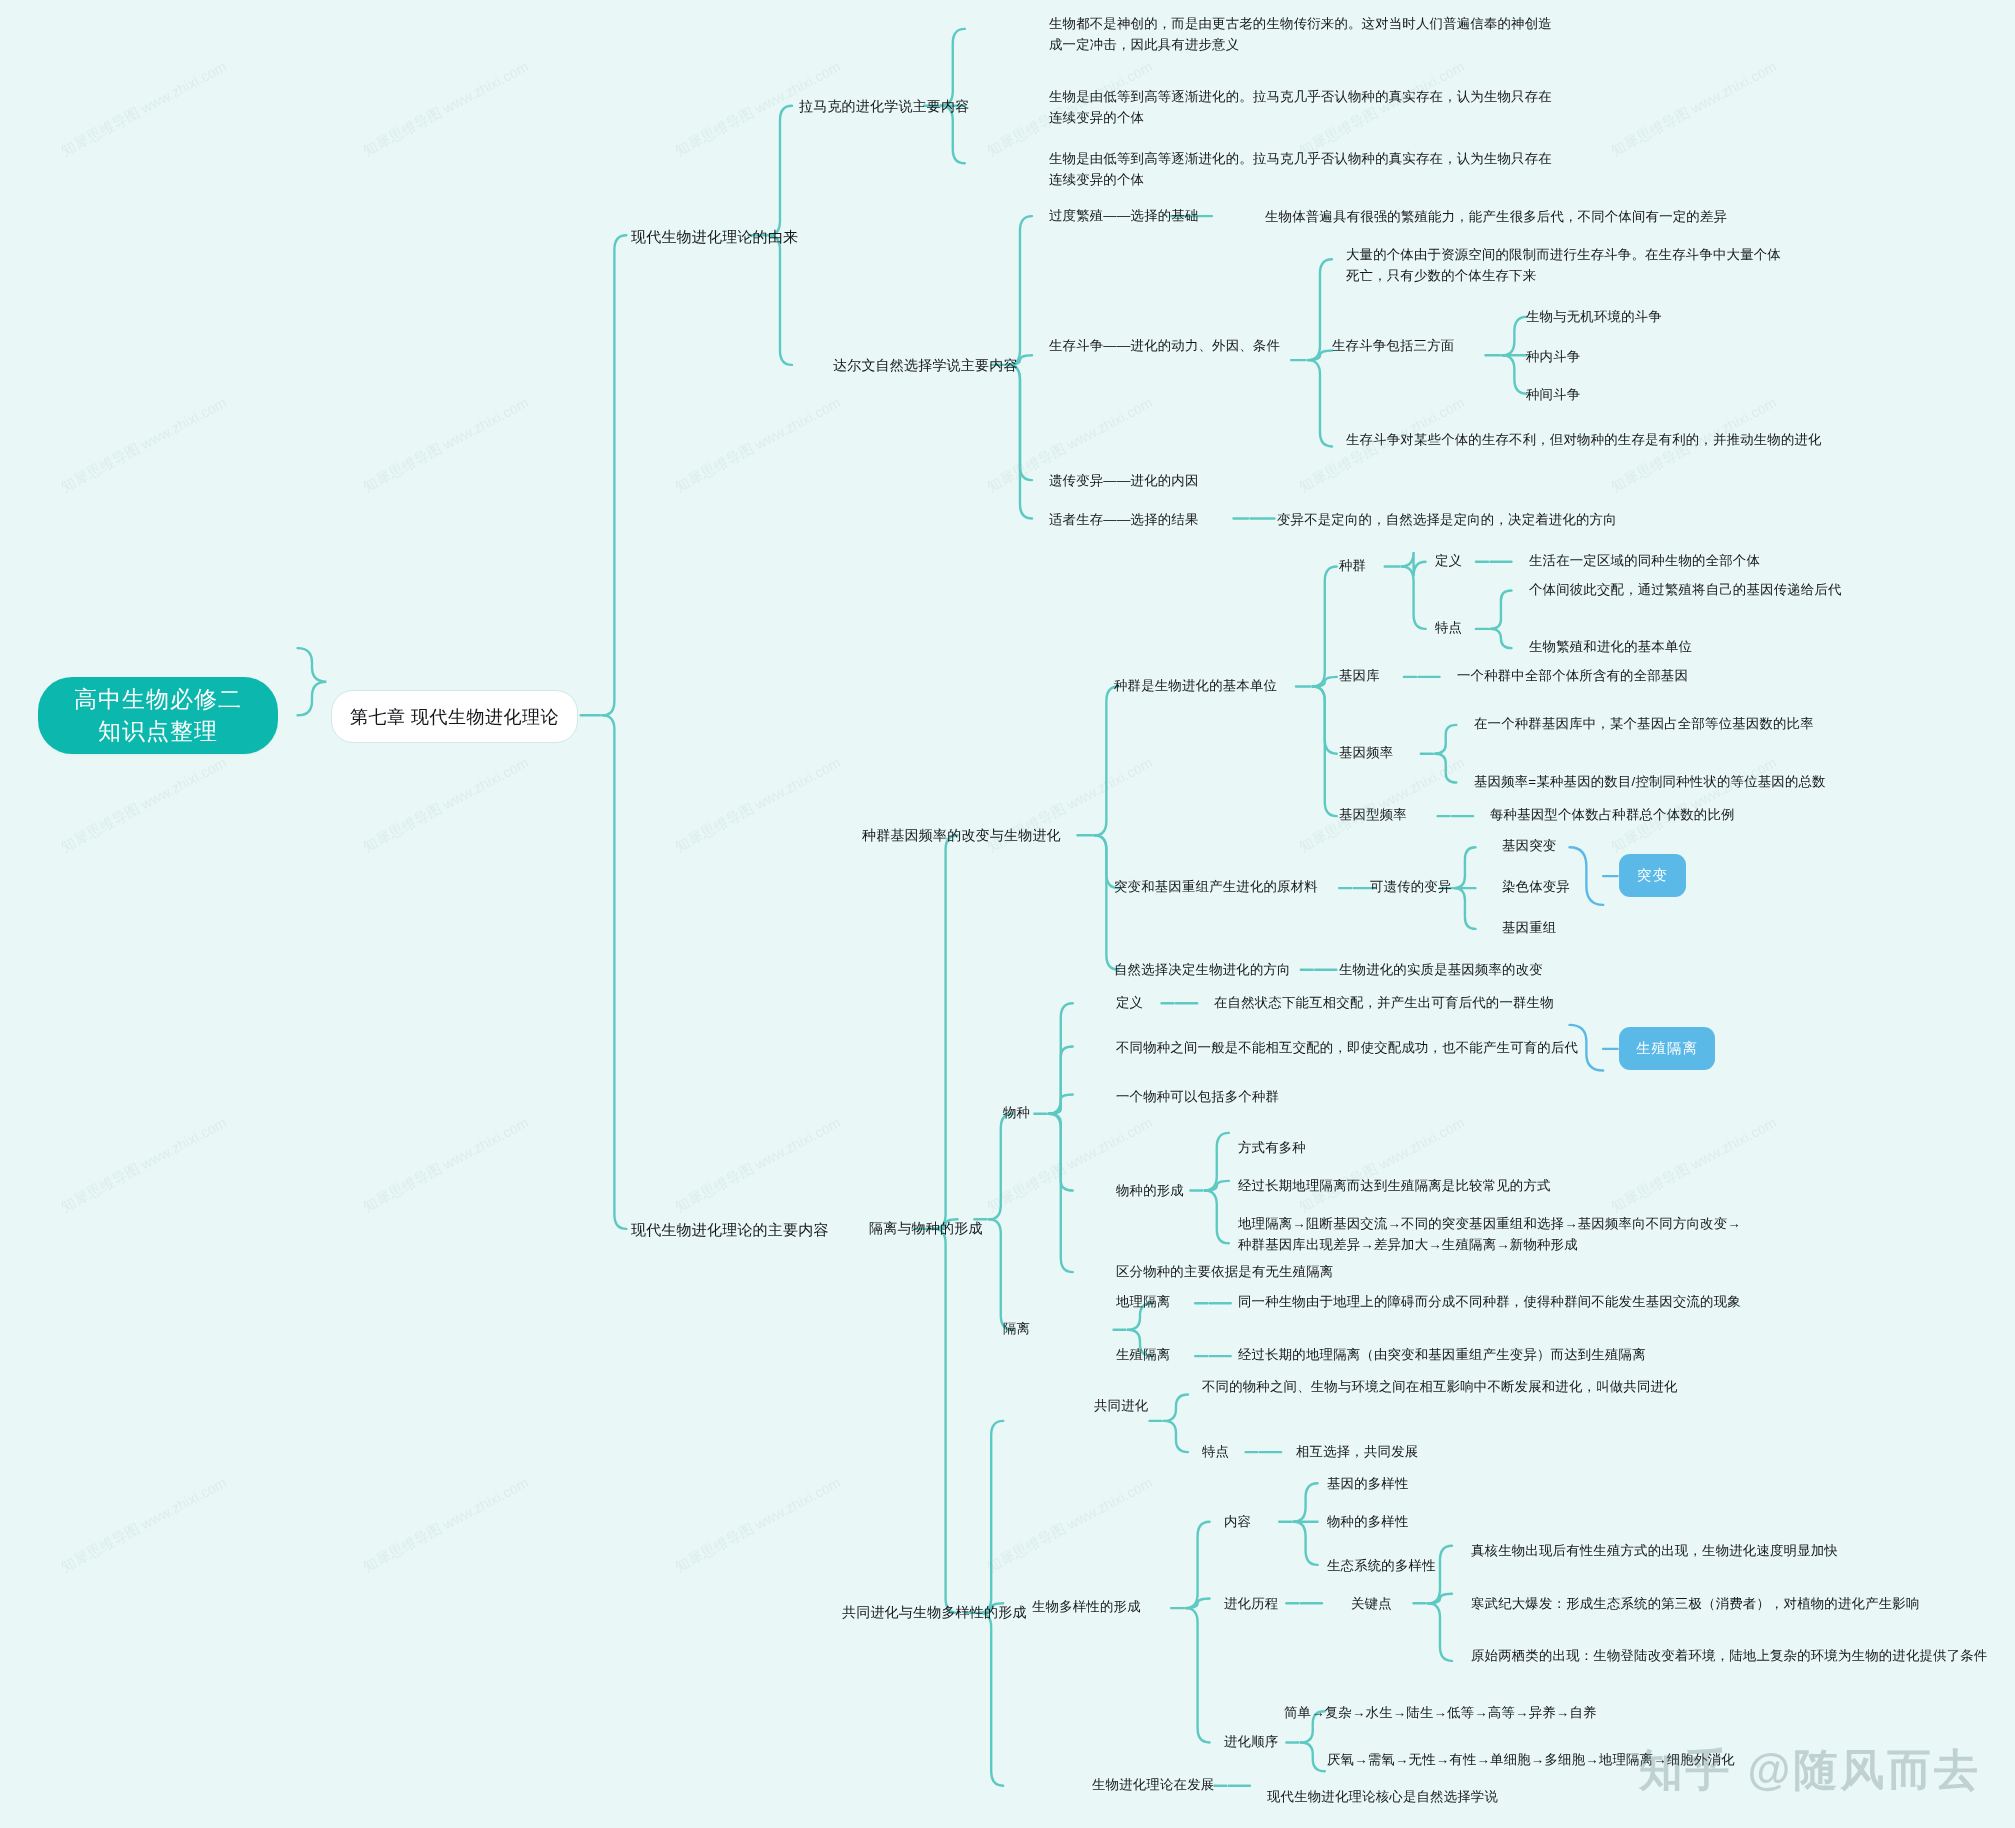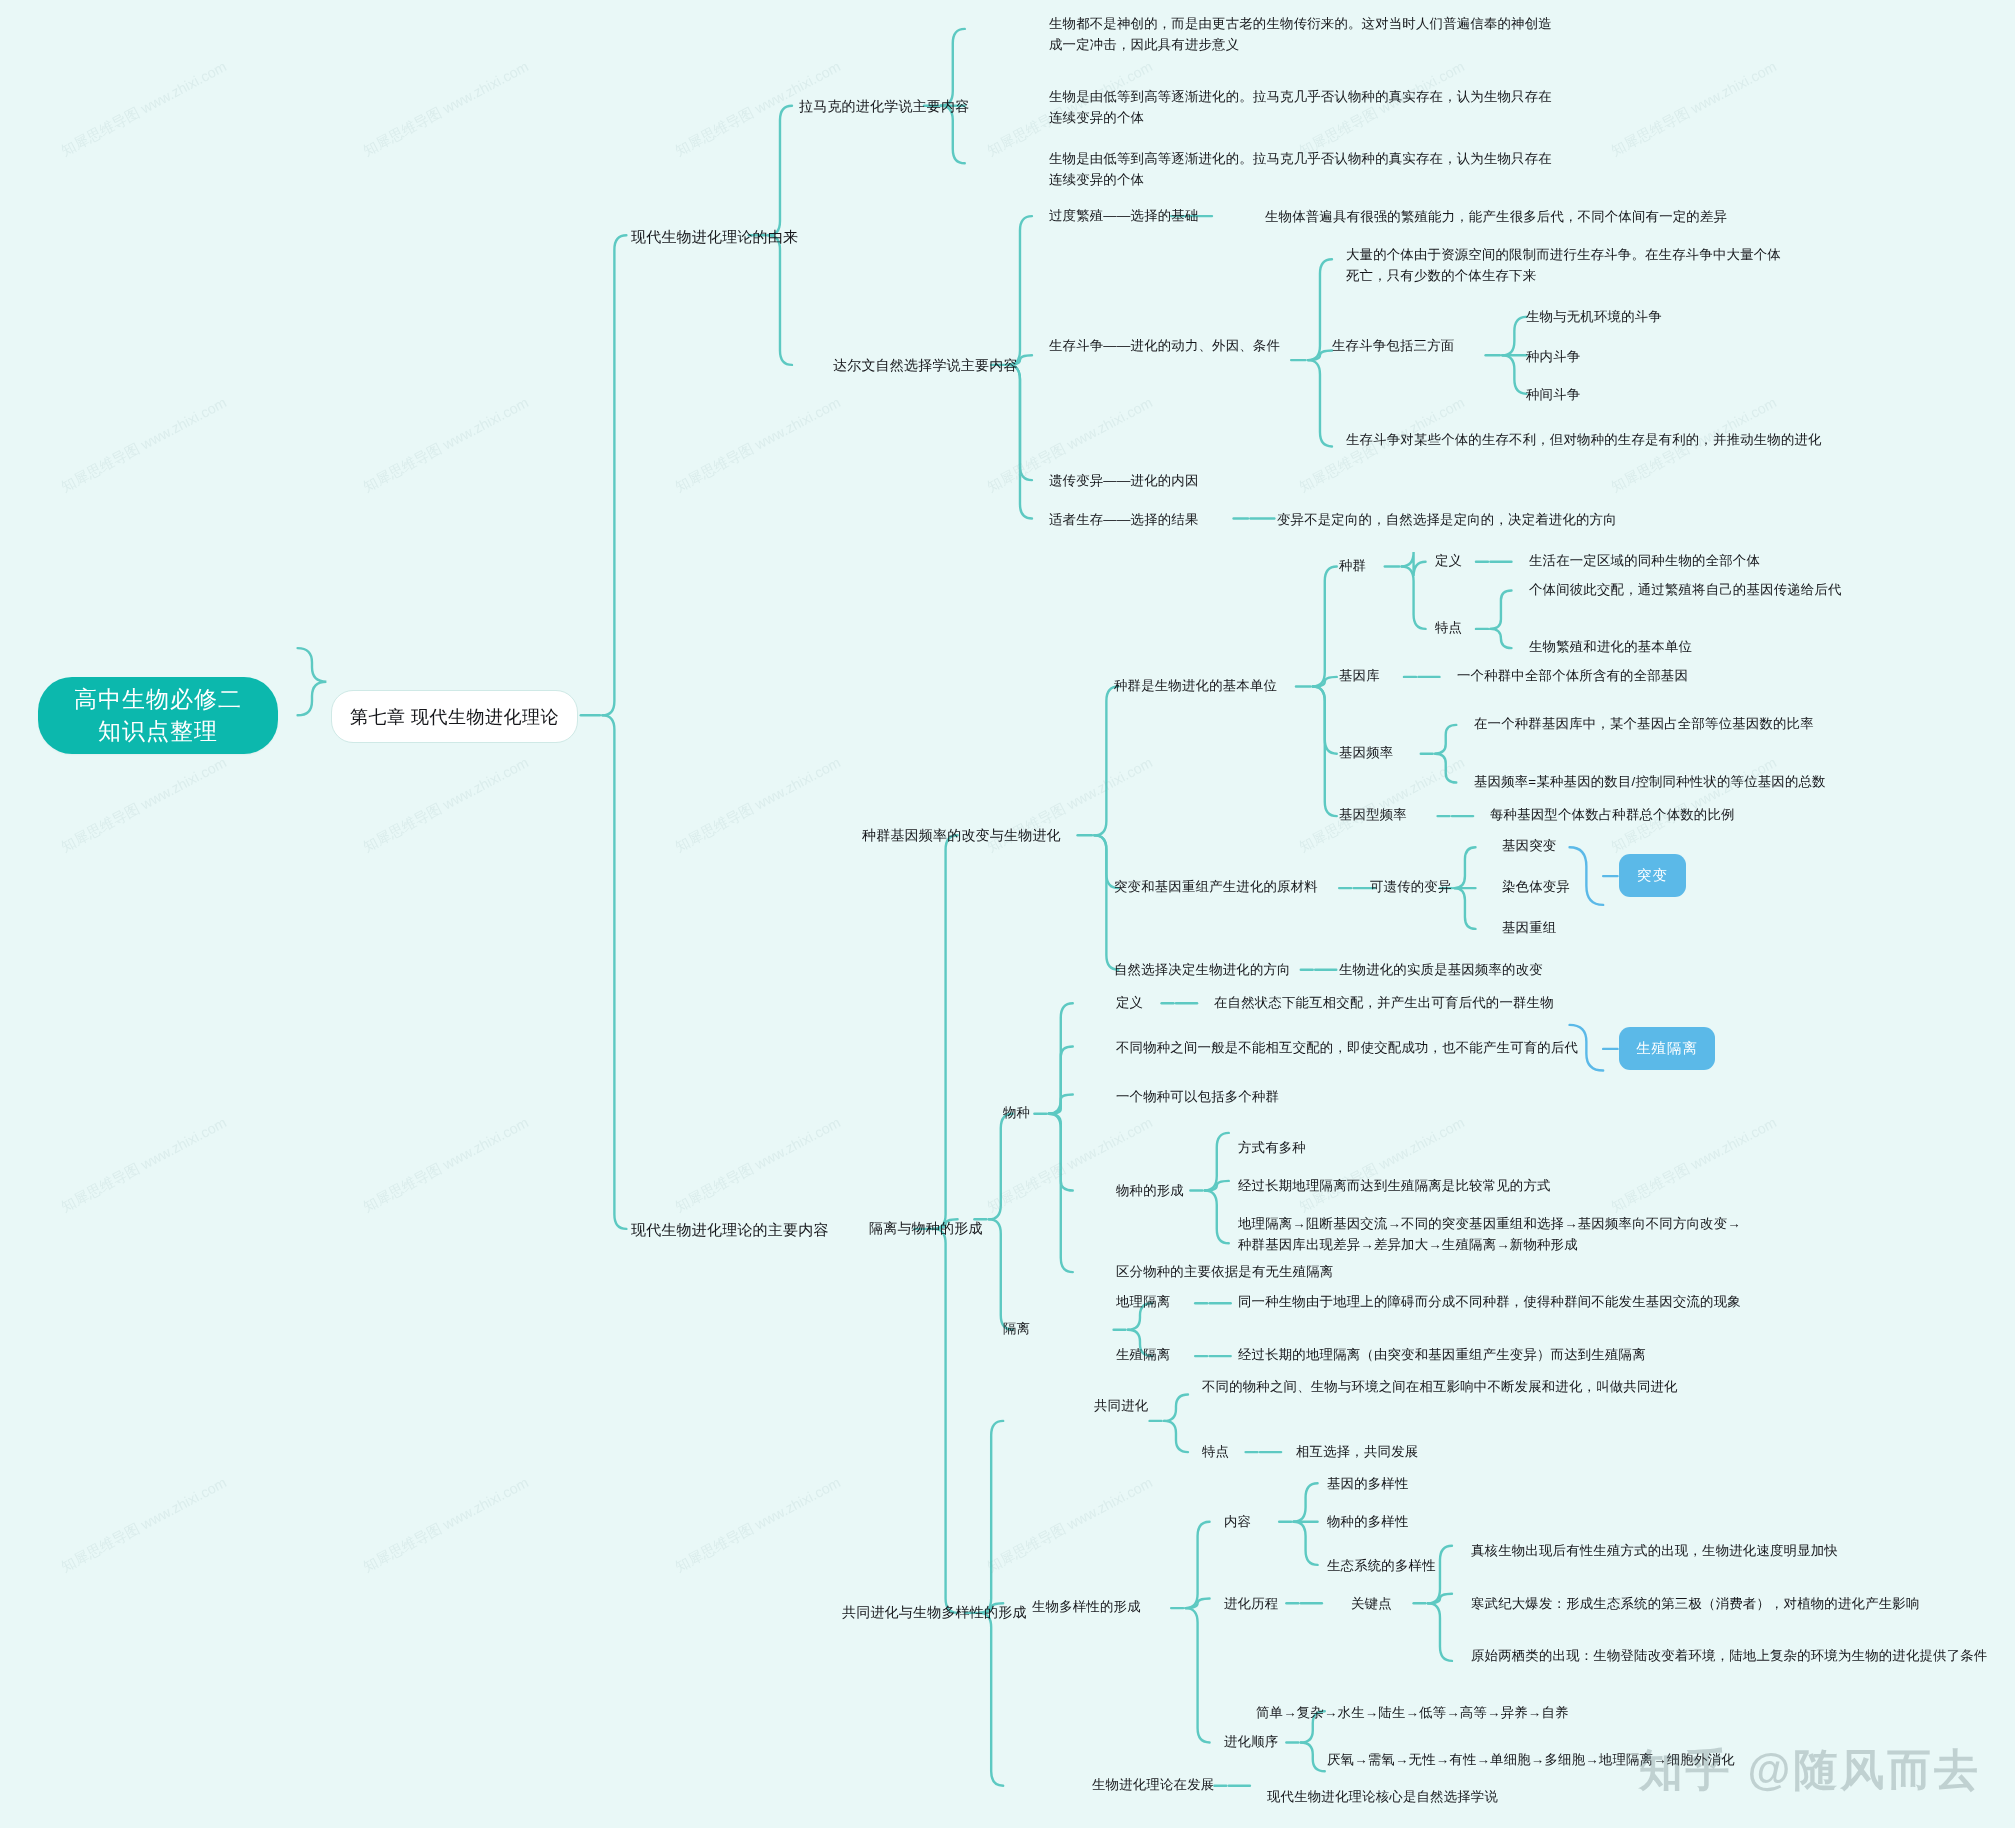--- a/index.html
+++ b/index.html
@@ -359,21 +359,21 @@
   <div class="node n-leaf" style="left:1327px;top:1512px;">物种的多样性</div>
   <div class="node n-leaf" style="left:1327px;top:1556px;">生态系统的多样性</div>
 
   <div class="node n-lvl3" style="left:1224px;top:1594px;">进化历程</div>
   <div class="node n-lvl3" style="left:1351px;top:1594px;">关键点</div>
   <div class="node n-leaf" style="left:1471px;top:1541px;width:528px;">真核生物出现后有性生殖方式的出现，生物进化速度明显加快</div>
   <div class="node n-leaf" style="left:1471px;top:1594px;width:542px;">寒武纪大爆发：形成生态系统的第三极（消费者），对植物的进化产生影响</div>
   <div class="node n-leaf" style="left:1471px;top:1646px;width:542px;">原始两栖类的出现：生物登陆改变着环境，陆地上复杂的环境为生物的进化提供了条件</div>
 
   <div class="node n-lvl3" style="left:1224px;top:1732px;">进化顺序</div>
-  <div class="node n-leaf" style="left:1256px;top:1703px;width:528px;">简单→复杂→水生→陆生→低等→高等→异养→自养</div>
+  <div class="node n-leaf" style="left:1284px;top:1703px;width:528px;">简单→复杂→水生→陆生→低等→高等→异养→自养</div>
   <div class="node n-leaf" style="left:1327px;top:1750px;width:576px;">厌氧→需氧→无性→有性→单细胞→多细胞→地理隔离→细胞外消化</div>
 
   <div class="node n-lvl3" style="left:1092px;top:1775px;">生物进化理论在发展</div>
   <div class="node n-leaf" style="left:1267px;top:1775px;width:480px;margin-top:12px;">现代生物进化理论核心是自然选择学说</div>
 
   <div class="wm" style="left:58px;top:144px;">知犀思维导图 www.zhixi.com</div>
   <div class="wm" style="left:58px;top:480px;">知犀思维导图 www.zhixi.com</div>
   <div class="wm" style="left:58px;top:840px;">知犀思维导图 www.zhixi.com</div>
   <div class="wm" style="left:58px;top:1200px;">知犀思维导图 www.zhixi.com</div>
   <div class="wm" style="left:58px;top:1560px;">知犀思维导图 www.zhixi.com</div>

